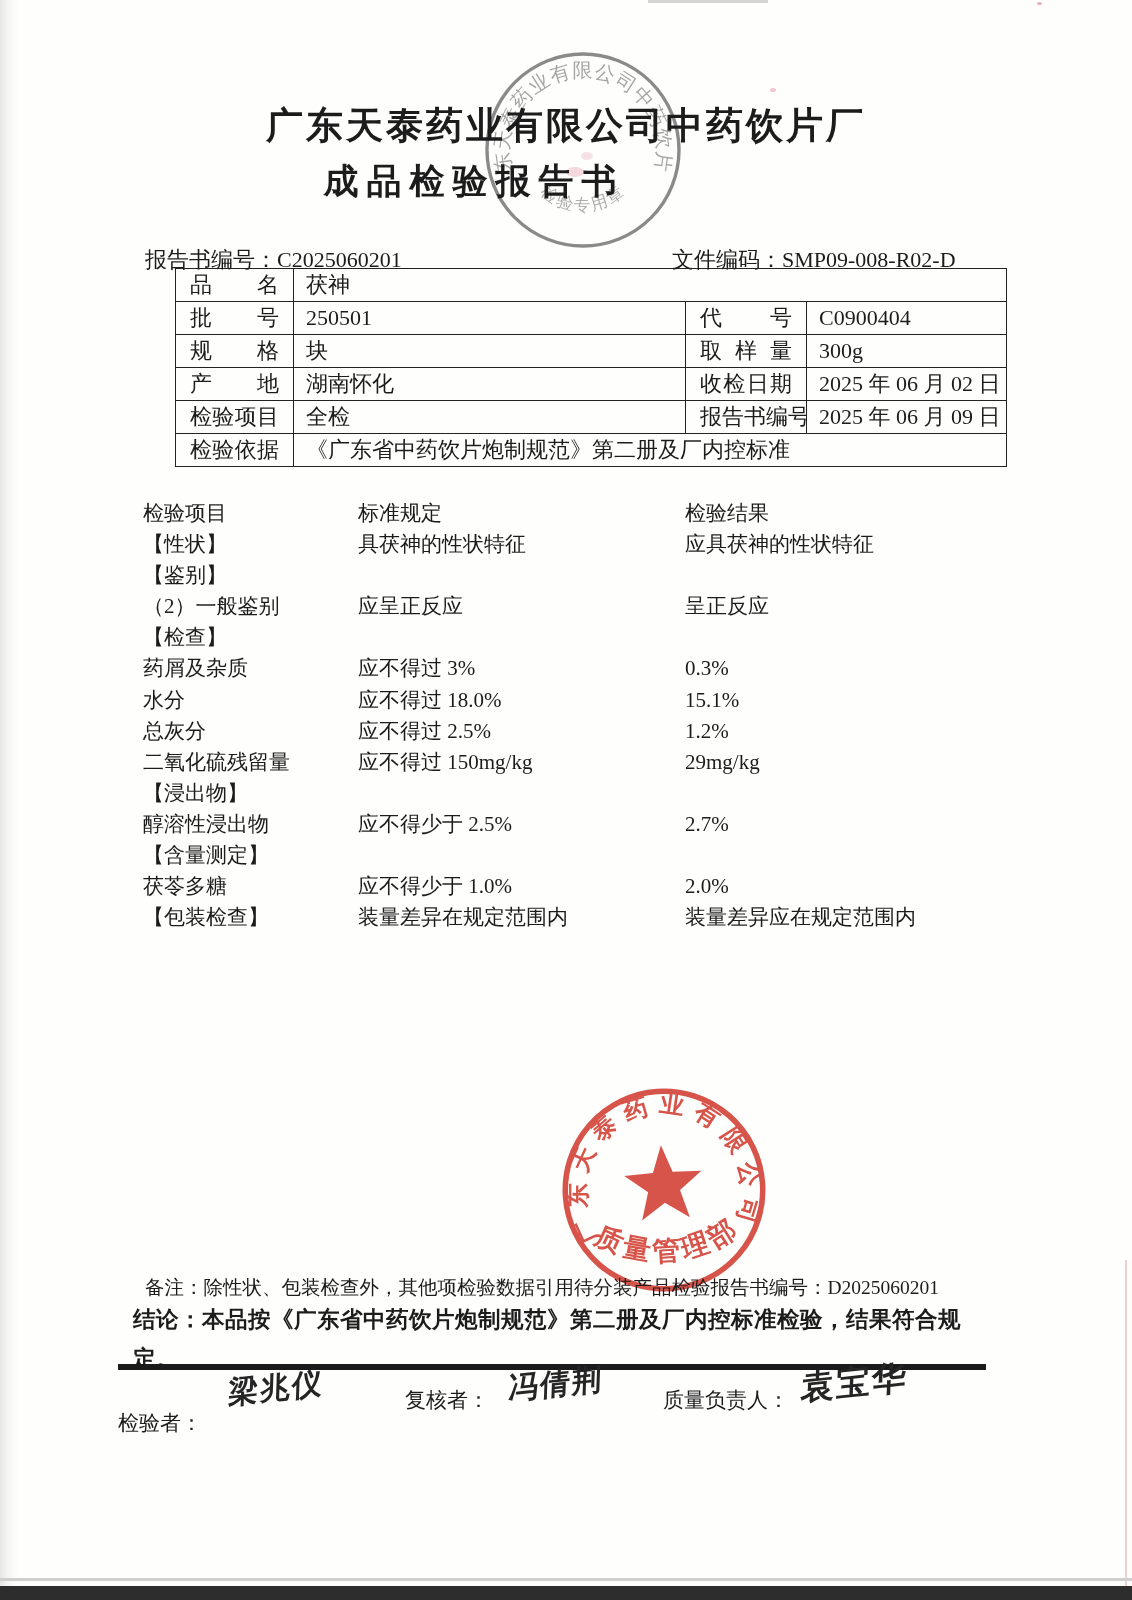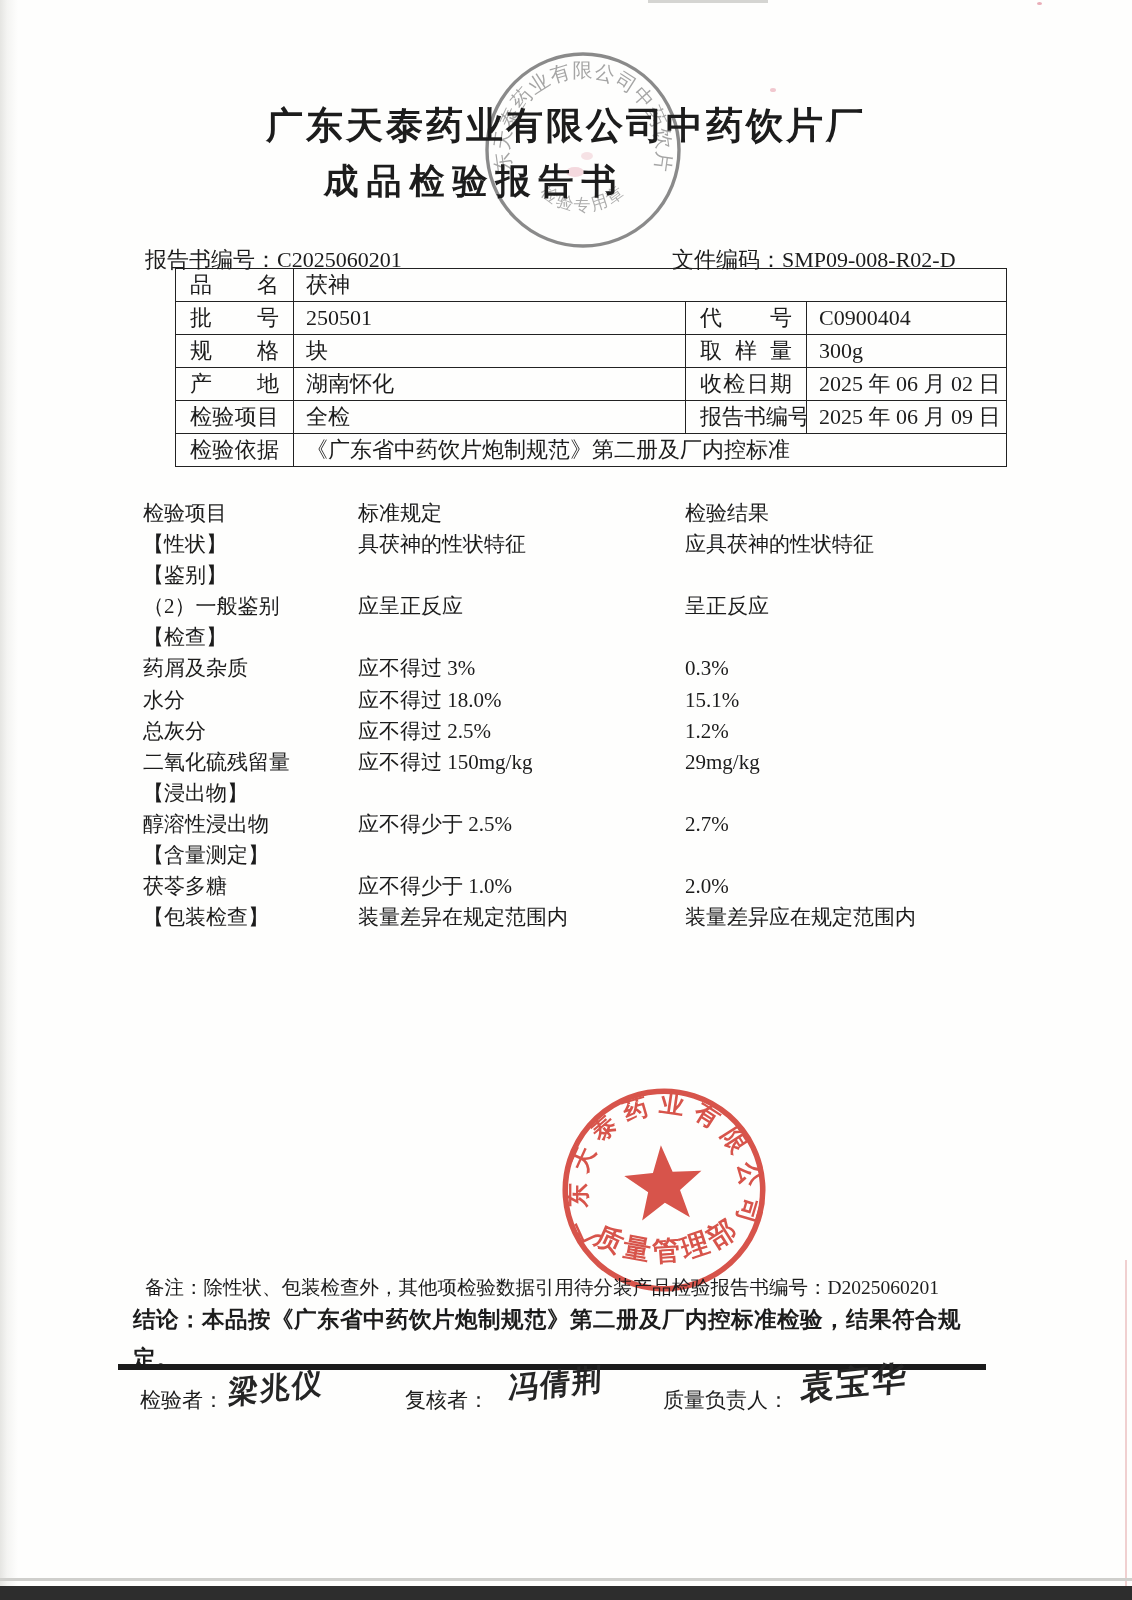--- a/index.html
+++ b/index.html
@@ -226,21 +226,21 @@
   </svg>
 
   <div class="remark">
     <span>备注：</span><span>除性状、包装检查外，其他项检验数据引用待分装产品检验报告书编号：D2025060201</span>
   </div>
   <div class="conclusion">
     <span>结论：</span><span>本品按《广东省中药饮片炮制规范》第二册及厂内控标准检验，结果符合规定。</span>
   </div>
   <div class="rule"></div>
 
-  <div class="sig-label" style="left:140px;">检验者：</div>
+  <div class="sig-label" style="left:118px;margin-top:23px;">检验者：</div>
   <div class="sig-name" style="left:228px;top:1368px;">梁兆仪</div>
   <div class="sig-label" style="left:405px;">复核者：</div>
   <div class="sig-name" style="left:508px;top:1364px;">冯倩荆</div>
   <div class="sig-label" style="left:663px;">质量负责人：</div>
   <div class="sig-name" style="left:800px;top:1360px;font-size:34px;">袁宝华</div>
 
   <div class="edge-right-pink"></div>
   <div class="edge-bottom-line"></div>
   <div class="edge-bottom"></div>
 </div>

